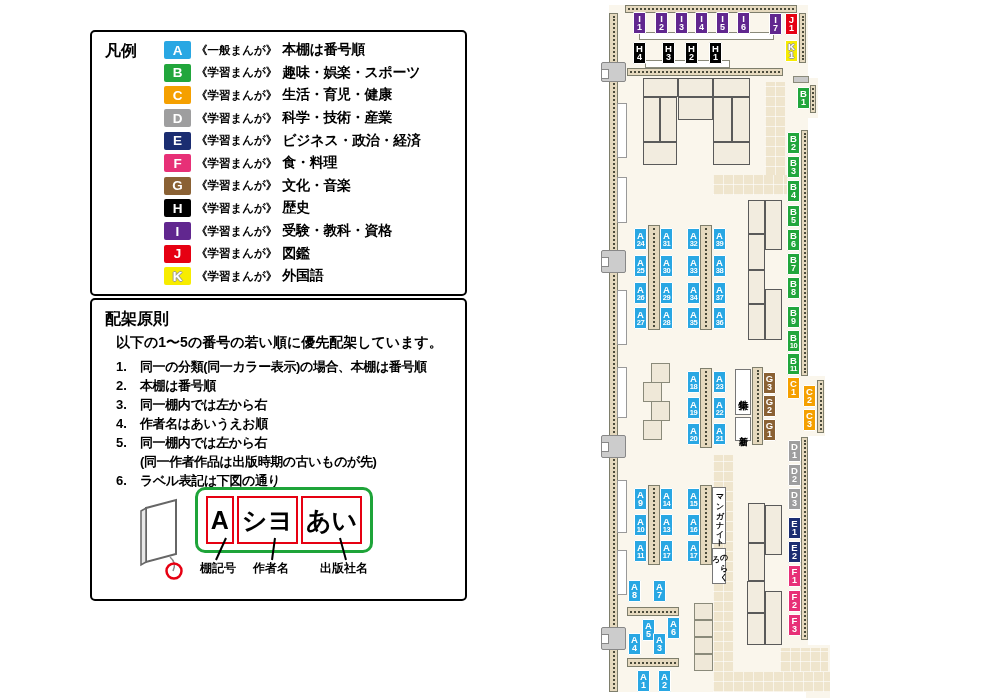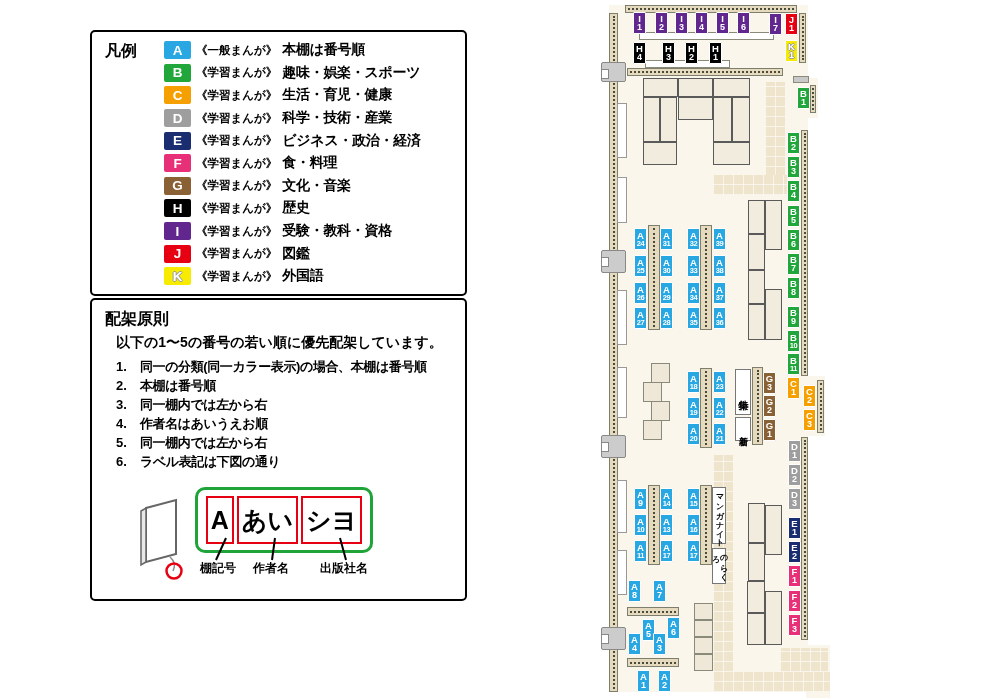--- a/index.html
+++ b/index.html
@@ -143,37 +143,38 @@
         <div class="p-text">同一棚内では左から右</div>
       </div>
       <div class="p-item">
         <div class="p-num">4.</div>
         <div class="p-text">作者名はあいうえお順</div>
       </div>
       <div class="p-item">
         <div class="p-num">5.</div>
         <div class="p-text">同一棚内では左から右</div>
       </div>
+      <div class="p-note">(同一作者作品は出版時期の古いものが先)</div>
       <div class="p-item">
         <div class="p-num">6.</div>
         <div class="p-text">ラベル表記は下図の通り</div>
       </div>
     </div>
 
   <svg id="book-icon" viewBox="0 0 70 88">
     <path d="M16,14 L46,6 L46,60 L16,68 Z" fill="#ffffff" stroke="#666" stroke-width="2"></path>
     <path d="M11,17 L16,14 L16,68 L11,71 Z" fill="#e8e8e8" stroke="#666" stroke-width="1.5"></path>
     <path d="M40,63 q7,6 3,14" fill="none" stroke="#888" stroke-width="1.5"></path>
     <circle cx="44" cy="77" r="7.5" fill="none" stroke="#E60012" stroke-width="2.5"></circle>
   </svg>
 
   <div id="example-box">
     <div class="red-box">A</div>
+    <div class="red-box">シヨ</div>
     <div class="red-box">あい</div>
-    <div class="red-box">シヨ</div>
   </div>
 
   <svg id="leader-lines" viewBox="0 0 373 100">
     <line x1="134" y1="58" x2="124" y2="80" stroke="#000" stroke-width="2"></line>
     <line x1="183" y1="58" x2="180" y2="80" stroke="#000" stroke-width="2"></line>
     <line x1="248" y1="58" x2="254" y2="80" stroke="#000" stroke-width="2"></line>
   </svg>
   <div class="diagram-caption" style="left:108px;">棚記号</div>
   <div class="diagram-caption" style="left:161px;">作者名</div>
   <div class="diagram-caption" style="left:228px;">出版社名</div>

